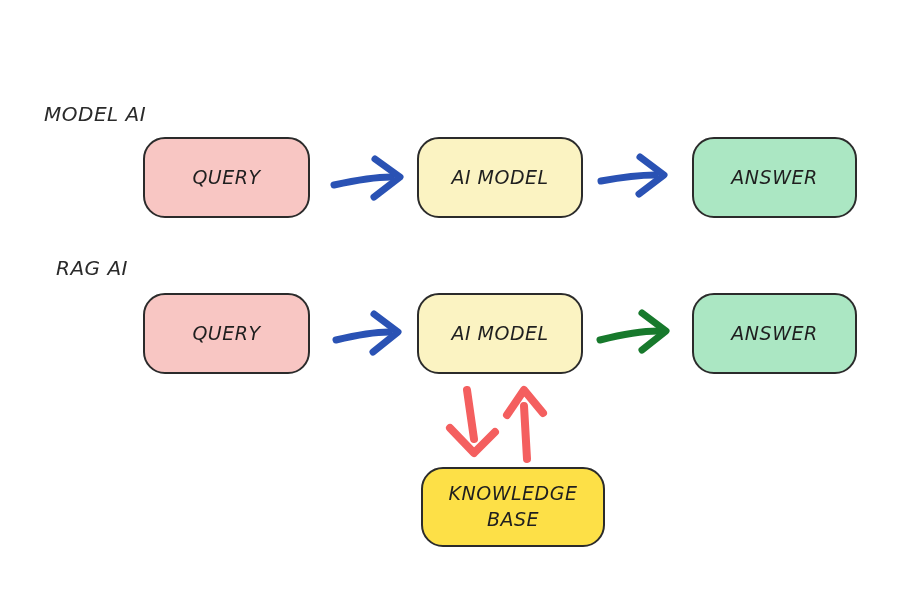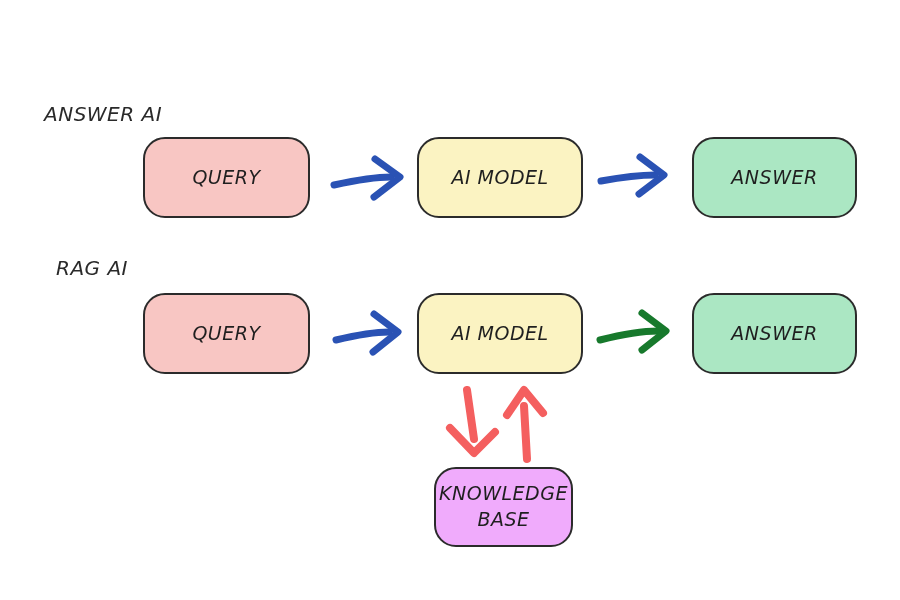--- a/index.html
+++ b/index.html
@@ -46,21 +46,21 @@
   .arrow svg {
     display: block;
     overflow: visible;
   }
 </style>
 </head>
 <body>
 
 <div id="canvas">
 
-  <div class="section-label" style="left:44px; top:102px;">ANSWER AI</div>
+  <div class="section-label" style="left:44px; top:102px;">MODEL AI</div>
 
   <div class="node" style="left: 143px; top: 137px; width: 167px; height: 81px; background-color: rgb(248, 198, 195);">QUERY</div>
 
   <div class="node" style="left: 417px; top: 137px; width: 166px; height: 81px; background-color: rgb(251, 243, 194);">AI MODEL</div>
 
   <div class="node" style="left: 692px; top: 137px; width: 165px; height: 81px; background-color: rgb(171, 231, 195);">ANSWER</div>
 
   <div class="arrow" style="left:329px; top:152px;">
     <svg width="80" height="52" viewBox="0 0 80 52">
       <g fill="none" stroke-width="7" stroke-linecap="round" stroke-linejoin="round" stroke="#2a52b4">
@@ -116,15 +116,15 @@
 
   <div class="arrow" style="left:503px; top:384px;">
     <svg width="48" height="80" viewBox="0 0 48 80">
       <g fill="none" stroke-width="8" stroke-linecap="round" stroke-linejoin="round" stroke="#f45f5f">
         <path d="M24,75 L21,22"></path>
         <polyline points="4,31 21,6 40,29"></polyline>
       </g>
     </svg>
   </div>
 
-  <div class="node" style="left: 434px; top: 467px; width: 139px; height: 80px; background-color: #f0abfc;">KNOWLEDGE BASE</div>
+  <div class="node" style="left: 421px; top: 467px; width: 184px; height: 80px; background-color: #fde047;">KNOWLEDGE BASE</div>
 
 </div>
 
 </body></html>

